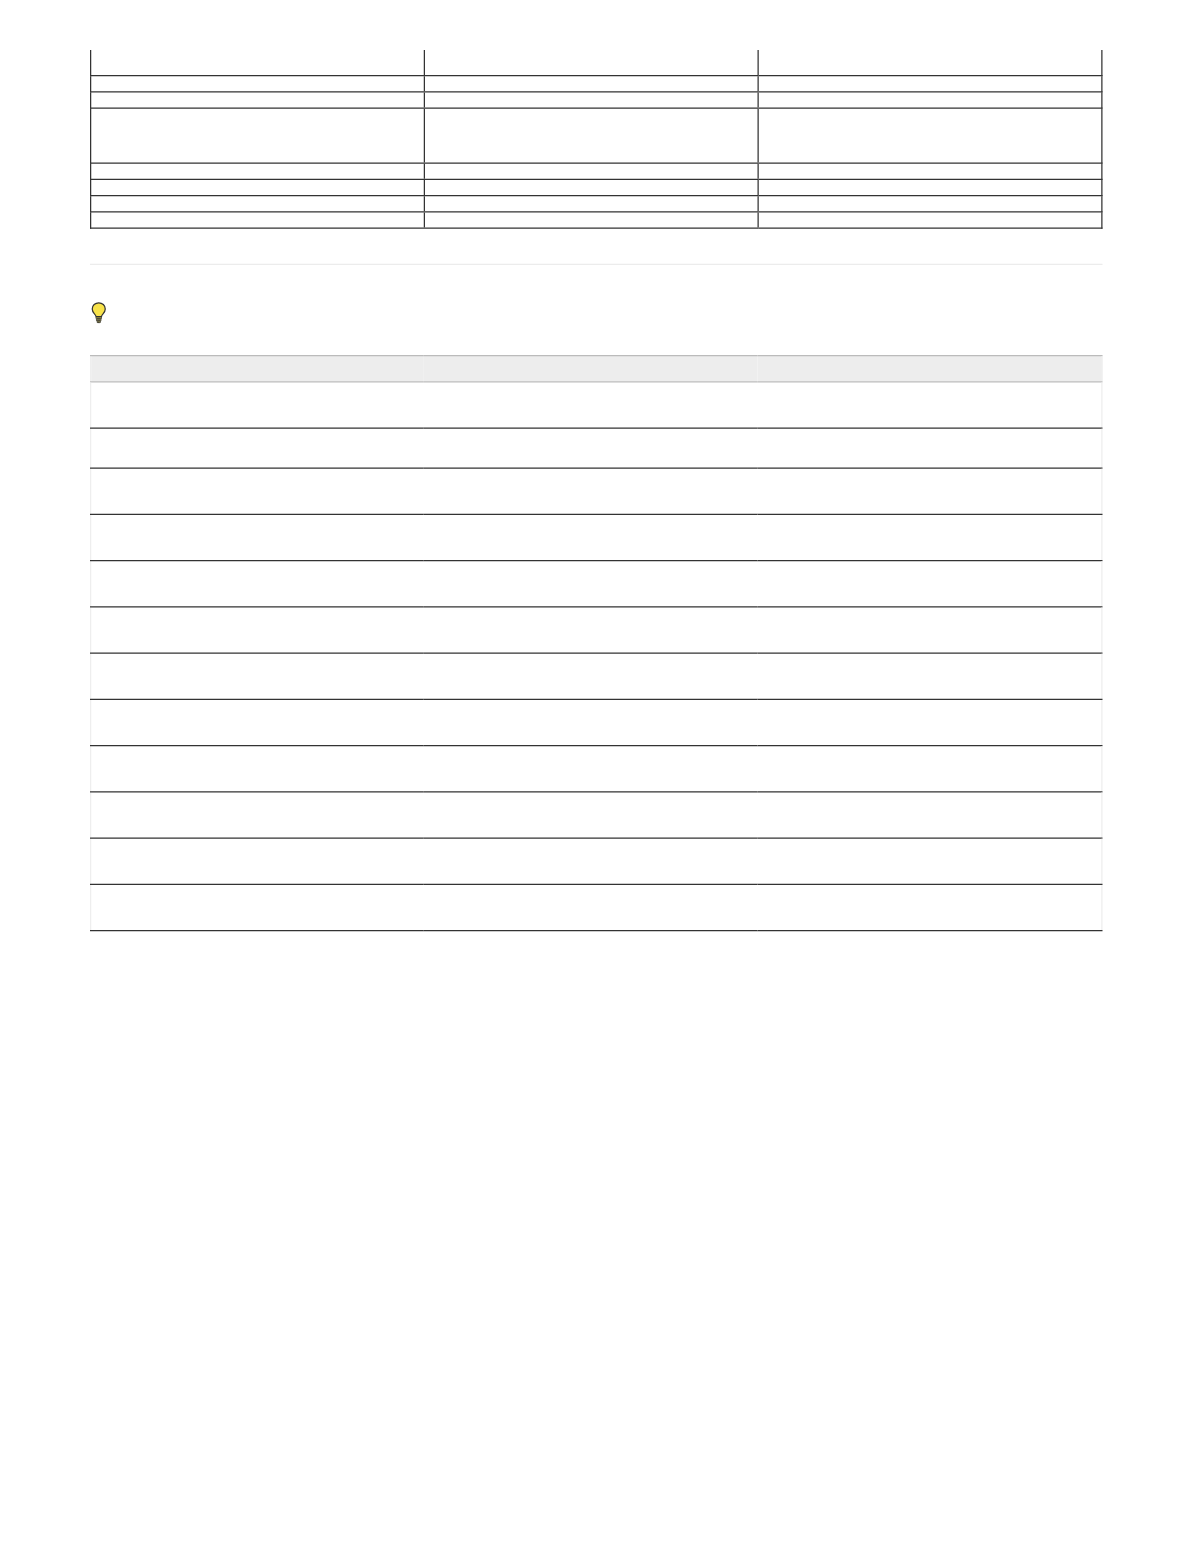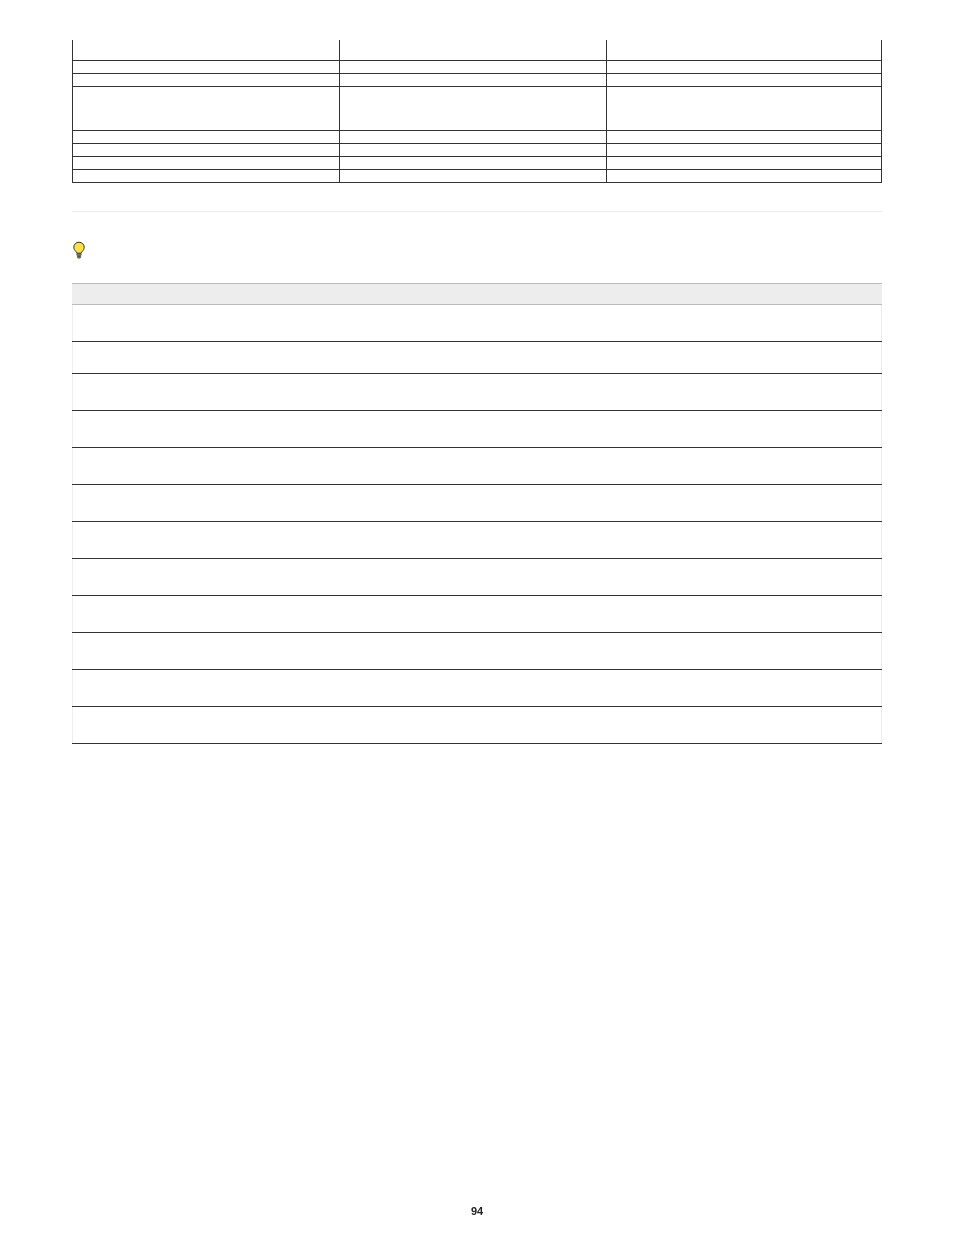--- a/index.html
+++ b/index.html
@@ -262,14 +262,13 @@
         <td></td>
       </tr>
       <tr>
         <td></td>
         <td></td>
         <td></td>
       </tr>
     </tbody>
   </table>
 
-  <div class="page-number">94</div>
 </div>
 
 </body></html>

